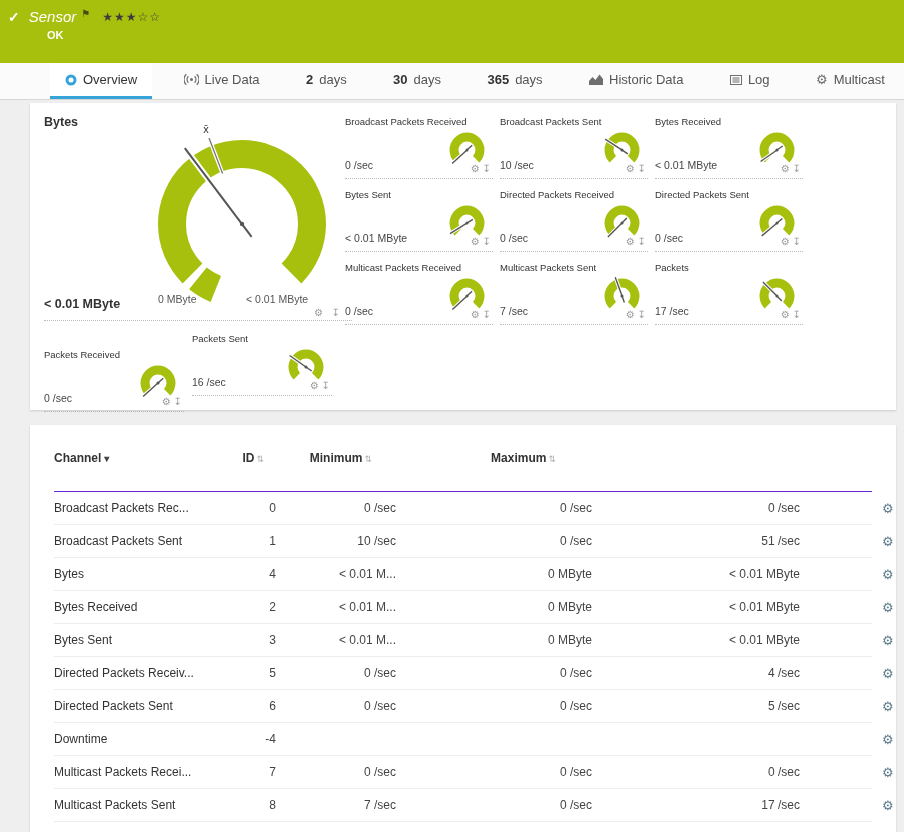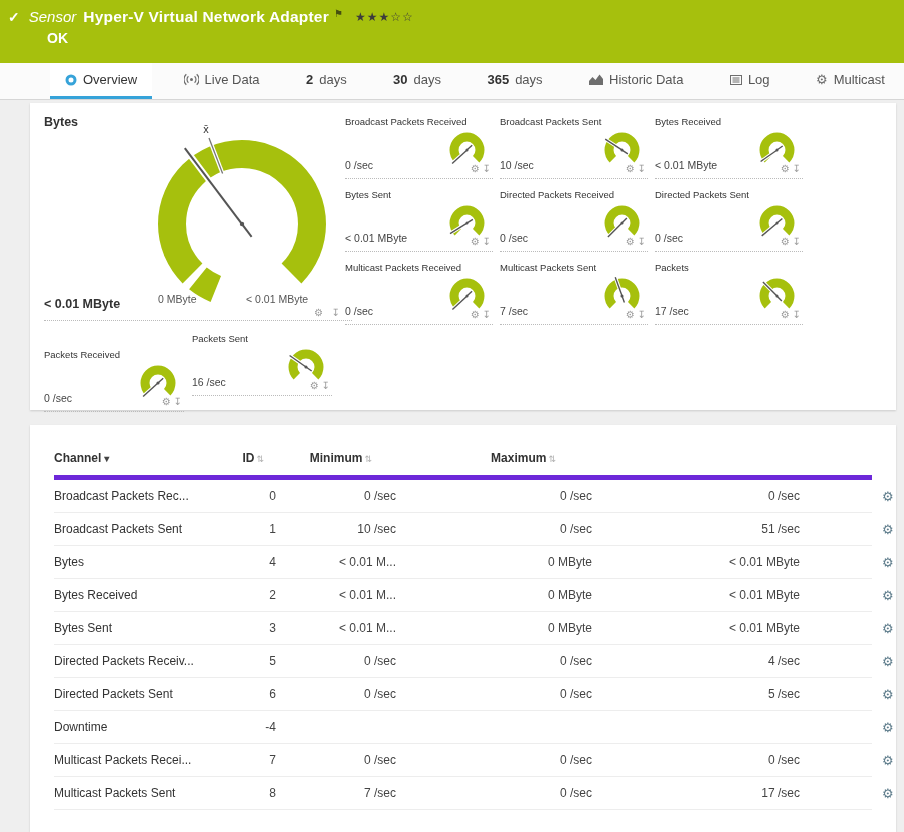--- a/index.html
+++ b/index.html
@@ -7,21 +7,21 @@
     font-family:"Liberation Sans",sans-serif;}
 
   
   .topbar{position:absolute;left:0;top:0;width:904px;height:63px;background:#a6c00d;color:#fff;}
   .topbar .row1{display:flex;align-items:baseline;padding:8px 0 0 8px;}
   .check{font-weight:bold;font-size:14px;margin-right:9px;}
   .kind{font-style:italic;font-size:15px;}
   .title{font-weight:bold;font-size:15.5px;margin-left:7px;letter-spacing:.2px;}
   .flag{font-size:10px;color:#454f10;margin-left:5px;position:relative;top:-5px;}
   .stars{font-size:12px;color:#3c3c3c;margin-left:12px;letter-spacing:1px;position:relative;top:-1px;}
-  .status{font-weight:bold;font-size:14px;margin:4px 0 0 47px;}
+  .status{font-weight:bold;font-size:11px;margin:4px 0 0 47px;}
 
   
   .tabs{position:absolute;left:0;top:63px;width:904px;height:37px;background:#fbfbfb;
     border-bottom:1px solid #d6d6d6;display:flex;justify-content:space-between;padding:0 4px 0 50px;text-align:right;}
   .tab{display:flex;align-items:center;gap:6px;padding:0 15px;font-size:13px;color:#555;
     cursor:pointer;border-bottom:3px solid transparent;white-space:nowrap;}
   .tab.active{color:#333;border-bottom-color:#36a3d9;background:#fff;}
   .tab.active .tab-icon{color:#36a3d9;}
   .tab-icon{color:#6e6e6e;display:inline-flex;align-items:center;font-size:13px;}
   .tab-num{color:#333;font-weight:bold;}
@@ -45,41 +45,40 @@
   .gcell{position:absolute;height:62px;border-bottom:1px dotted #bbb;}
   .glabel{position:absolute;left:0;top:0;font-size:9.5px;font-weight:normal;color:#333;line-height:1.15;white-space:nowrap;}
   .gdial{position:absolute;right:2px;top:10px;line-height:0;}
   .gvalue{position:absolute;left:0;bottom:7px;font-size:10.5px;color:#444;}
   .gcicons{position:absolute;right:2px;bottom:2px;}
   .gcicons span{color:#9a9a9a;font-size:10px;margin-left:3px;cursor:pointer;}
 
   
   .tinner{padding:26px 24px 0 24px;}
   .thead,.trow{display:grid;grid-template-columns:170px 40px 108px 184px 196px 1fr;}
-  .thead{align-items:start;padding-bottom:10px;border-bottom:5px solid #6d28d9;
+  .thead{align-items:start;padding-bottom:26px;border-bottom:1px solid #6d28d9;
     font-size:12px;font-weight:bold;color:#333;}
   .th{white-space:nowrap;}
   .th-right{text-align:right;}
   .sort{color:#b0b0b0;font-size:9px;margin-left:2px;font-weight:normal;}
   .sort-desc{color:#444;font-size:10px;margin-left:3px;}
   .wrap2{display:inline-block;width:52px;text-align:center;white-space:normal;line-height:1.3;}
   .trow{align-items:center;height:33px;border-bottom:1px solid #ededed;font-size:12px;color:#444;gap:12px;}
   .c-ch{color:#333;white-space:nowrap;overflow:hidden;}
   .c-r{text-align:right;white-space:nowrap;}
   .c-gear{padding-left:70px;}
   .gear-btn{color:#5f7d8c;font-size:13px;cursor:pointer;}
 </style>
 </head>
 <body>
 
 <div class="topbar">
   <div class="row1">
     <span class="check">✓</span>
     <span class="kind">Sensor</span>
-    <span class="title">Hyper-V Virtual Network Adapter</span>
     <span class="flag">⚑</span>
     <span class="stars" id="stars">★★★☆☆</span>
   </div>
   <div class="status">OK</div>
 </div>
 
 <div class="tabs" id="tabs">
     <div class="tab active">
       <span class="tab-icon">
         <svg width="12" height="12" viewBox="0 0 12 12">

